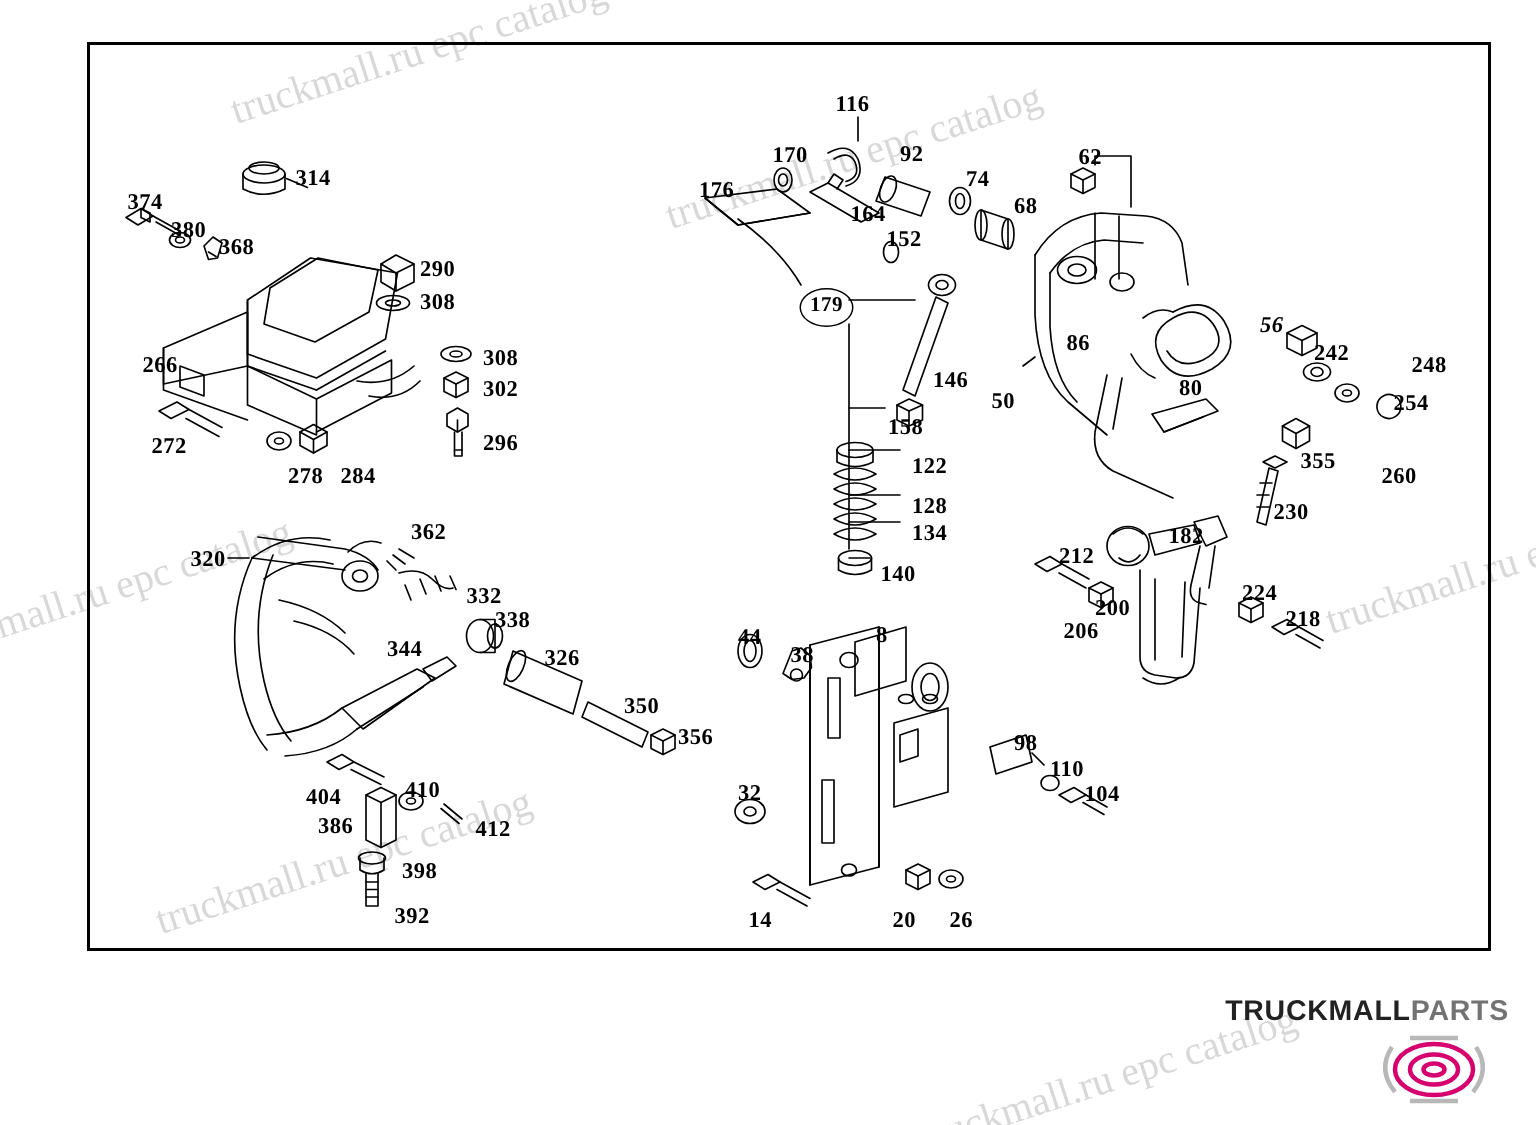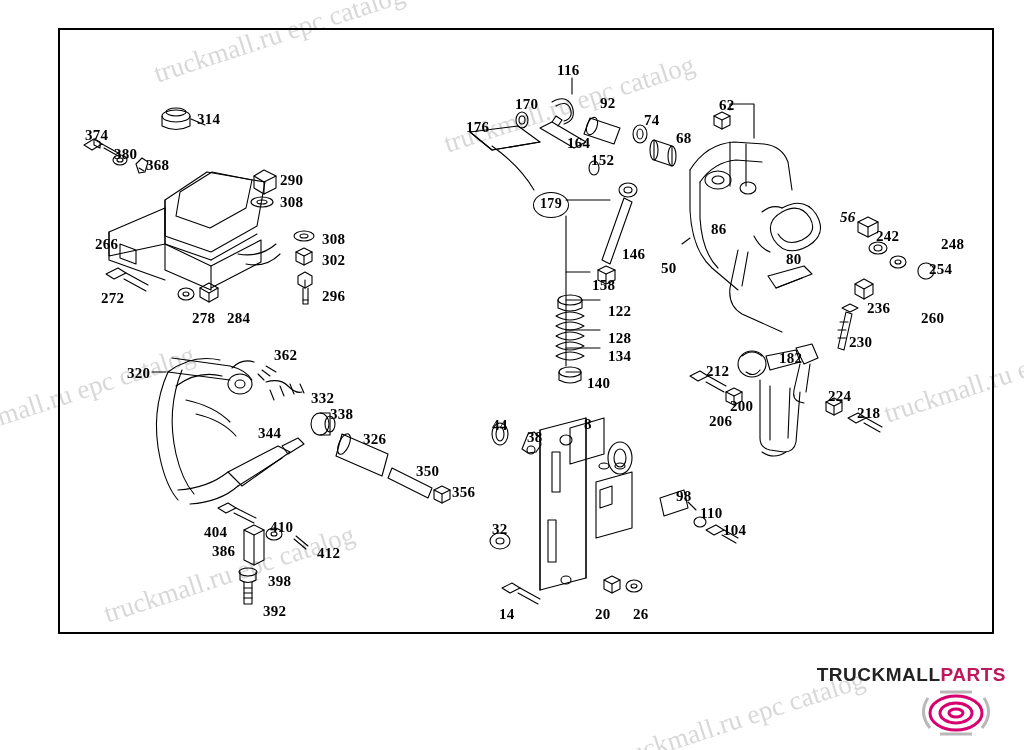--- a/index.html
+++ b/index.html
@@ -77,21 +77,21 @@
   .logo-text {
     position: absolute;
     right: 2px;
     top: 0px;
     font-family: "Liberation Sans", sans-serif;
     font-weight: 700;
     font-size: 19px;
     letter-spacing: 0.5px;
     color: #222;
   }
-  .logo-text .accent { color: #be185d; }
+  .logo-text .accent { color: #737373; }
   .logo-mark {
     position: absolute;
     right: 6px;
     top: 24px;
     width: 92px;
     height: 50px;
   }
 
   svg.art { position: absolute; left: 0; top: 0; width: 1024px; height: 750px; overflow: visible; }
   svg.art * { vector-effect: non-scaling-stroke; }
@@ -411,21 +411,21 @@
     <div class="callout" style="left:322px; top:231px;">308</div>
     <div class="callout" style="left:322px; top:252px;">302</div>
     <div class="callout" style="left:622px; top:246px;">146</div>
     <div class="callout" style="left:661px; top:260px;">50</div>
     <div class="callout" style="left:786px; top:251px;">80</div>
     <div class="callout" style="left:905px; top:236px;margin-left:36px;">248</div>
     <div class="callout" style="left:929px; top:261px;">254</div>
     <div class="callout" style="left:101px; top:290px;">272</div>
     <div class="callout" style="left:322px; top:288px;">296</div>
     <div class="callout" style="left:592px; top:277px;">158</div>
-    <div class="callout" style="left:867px; top:300px;">236</div>
+    <div class="callout" style="left:867px; top:300px;">355</div>
     <div class="callout" style="left:921px; top:310px;">260</div>
     <div class="callout" style="left:192px; top:310px;">278</div>
     <div class="callout" style="left:227px; top:310px;">284</div>
     <div class="callout" style="left:608px; top:303px;">122</div>
     <div class="callout" style="left:608px; top:330px;">128</div>
     <div class="callout" style="left:608px; top:348px;">134</div>
     <div class="callout" style="left:849px; top:334px;">230</div>
     <div class="callout" style="left:274px; top:347px;">362</div>
     <div class="callout" style="left:127px; top:365px;">320</div>
     <div class="callout" style="left:779px; top:350px;">182</div>

